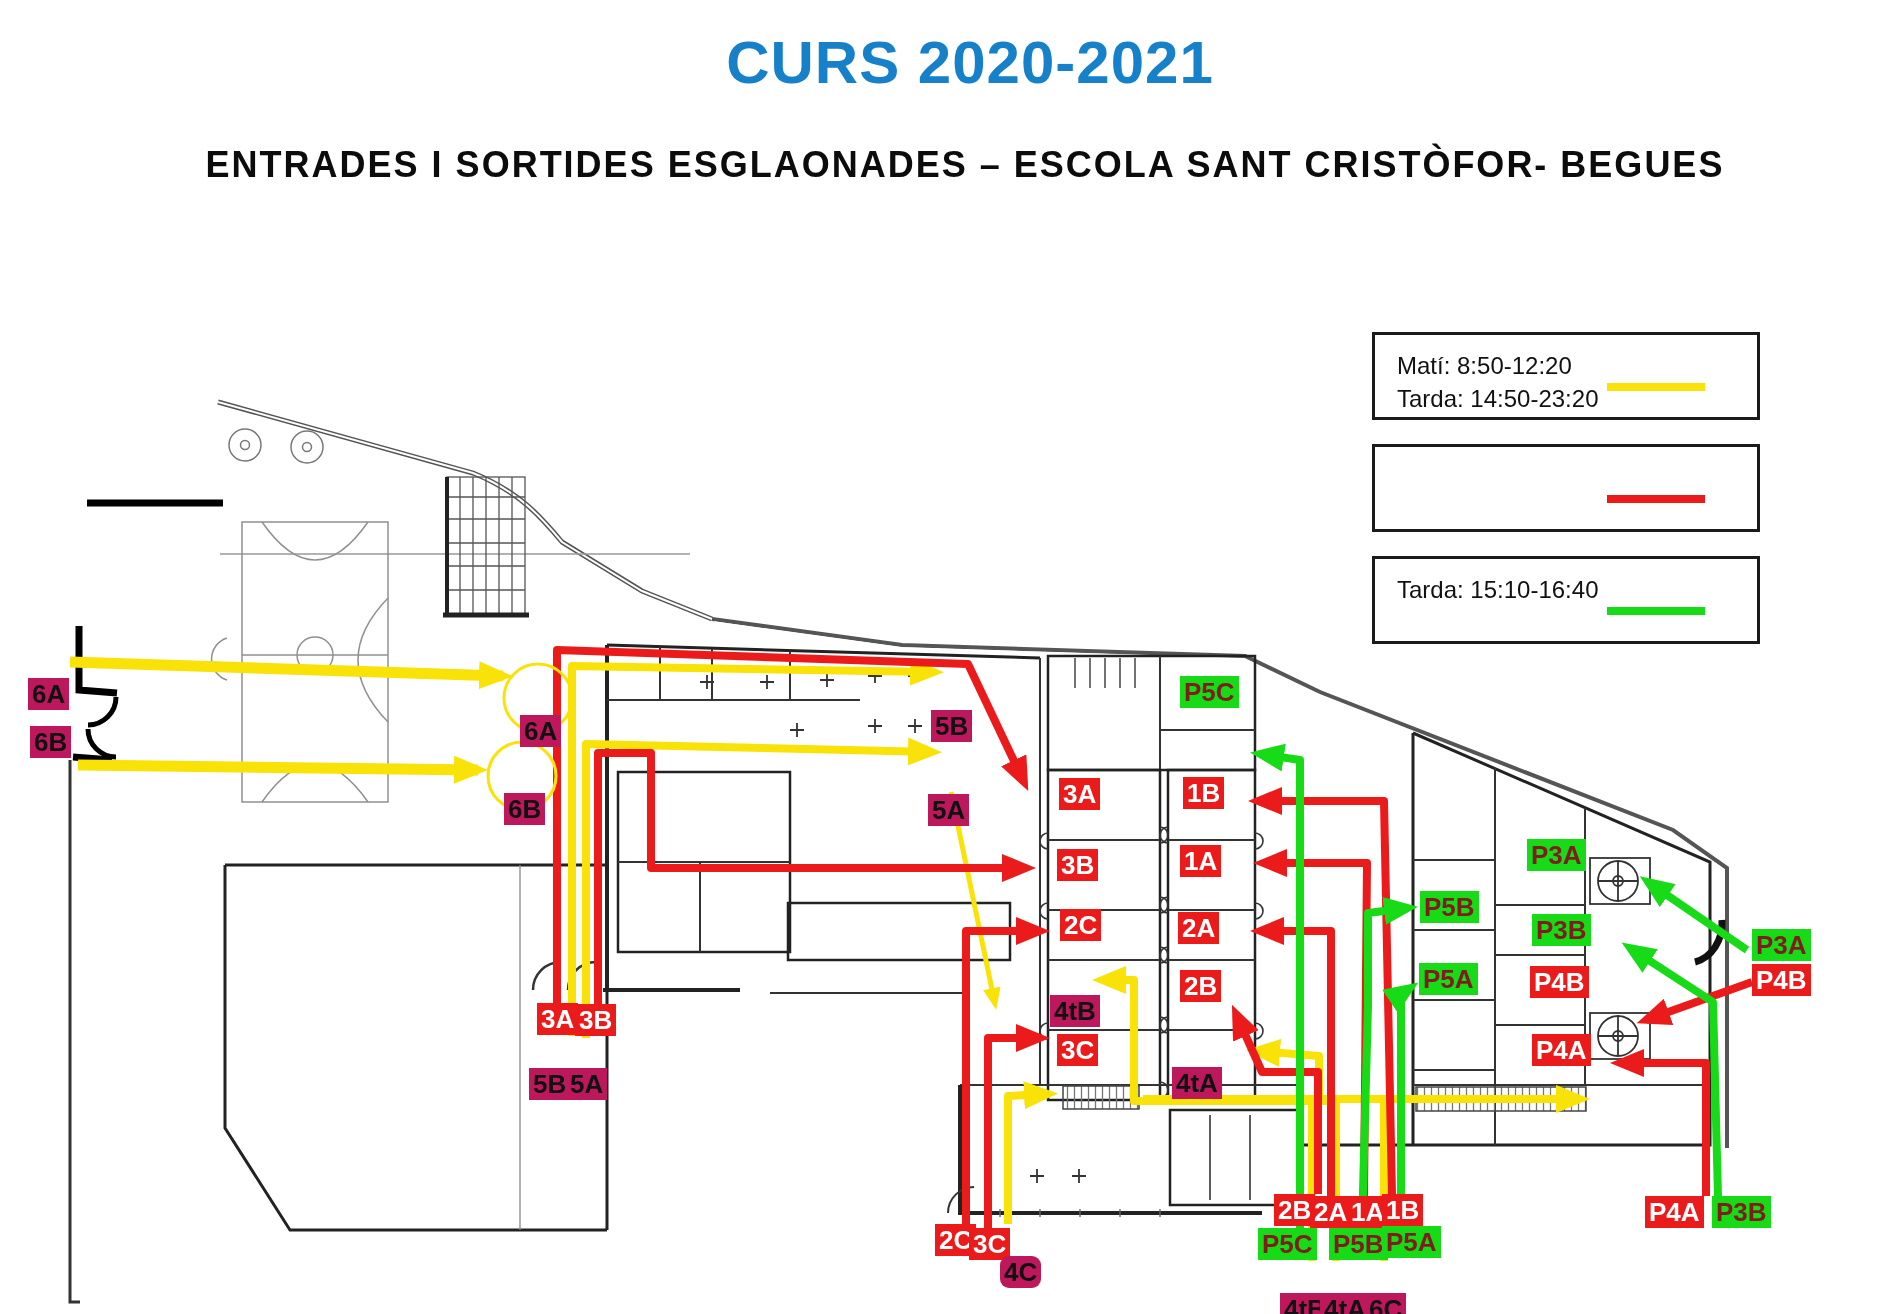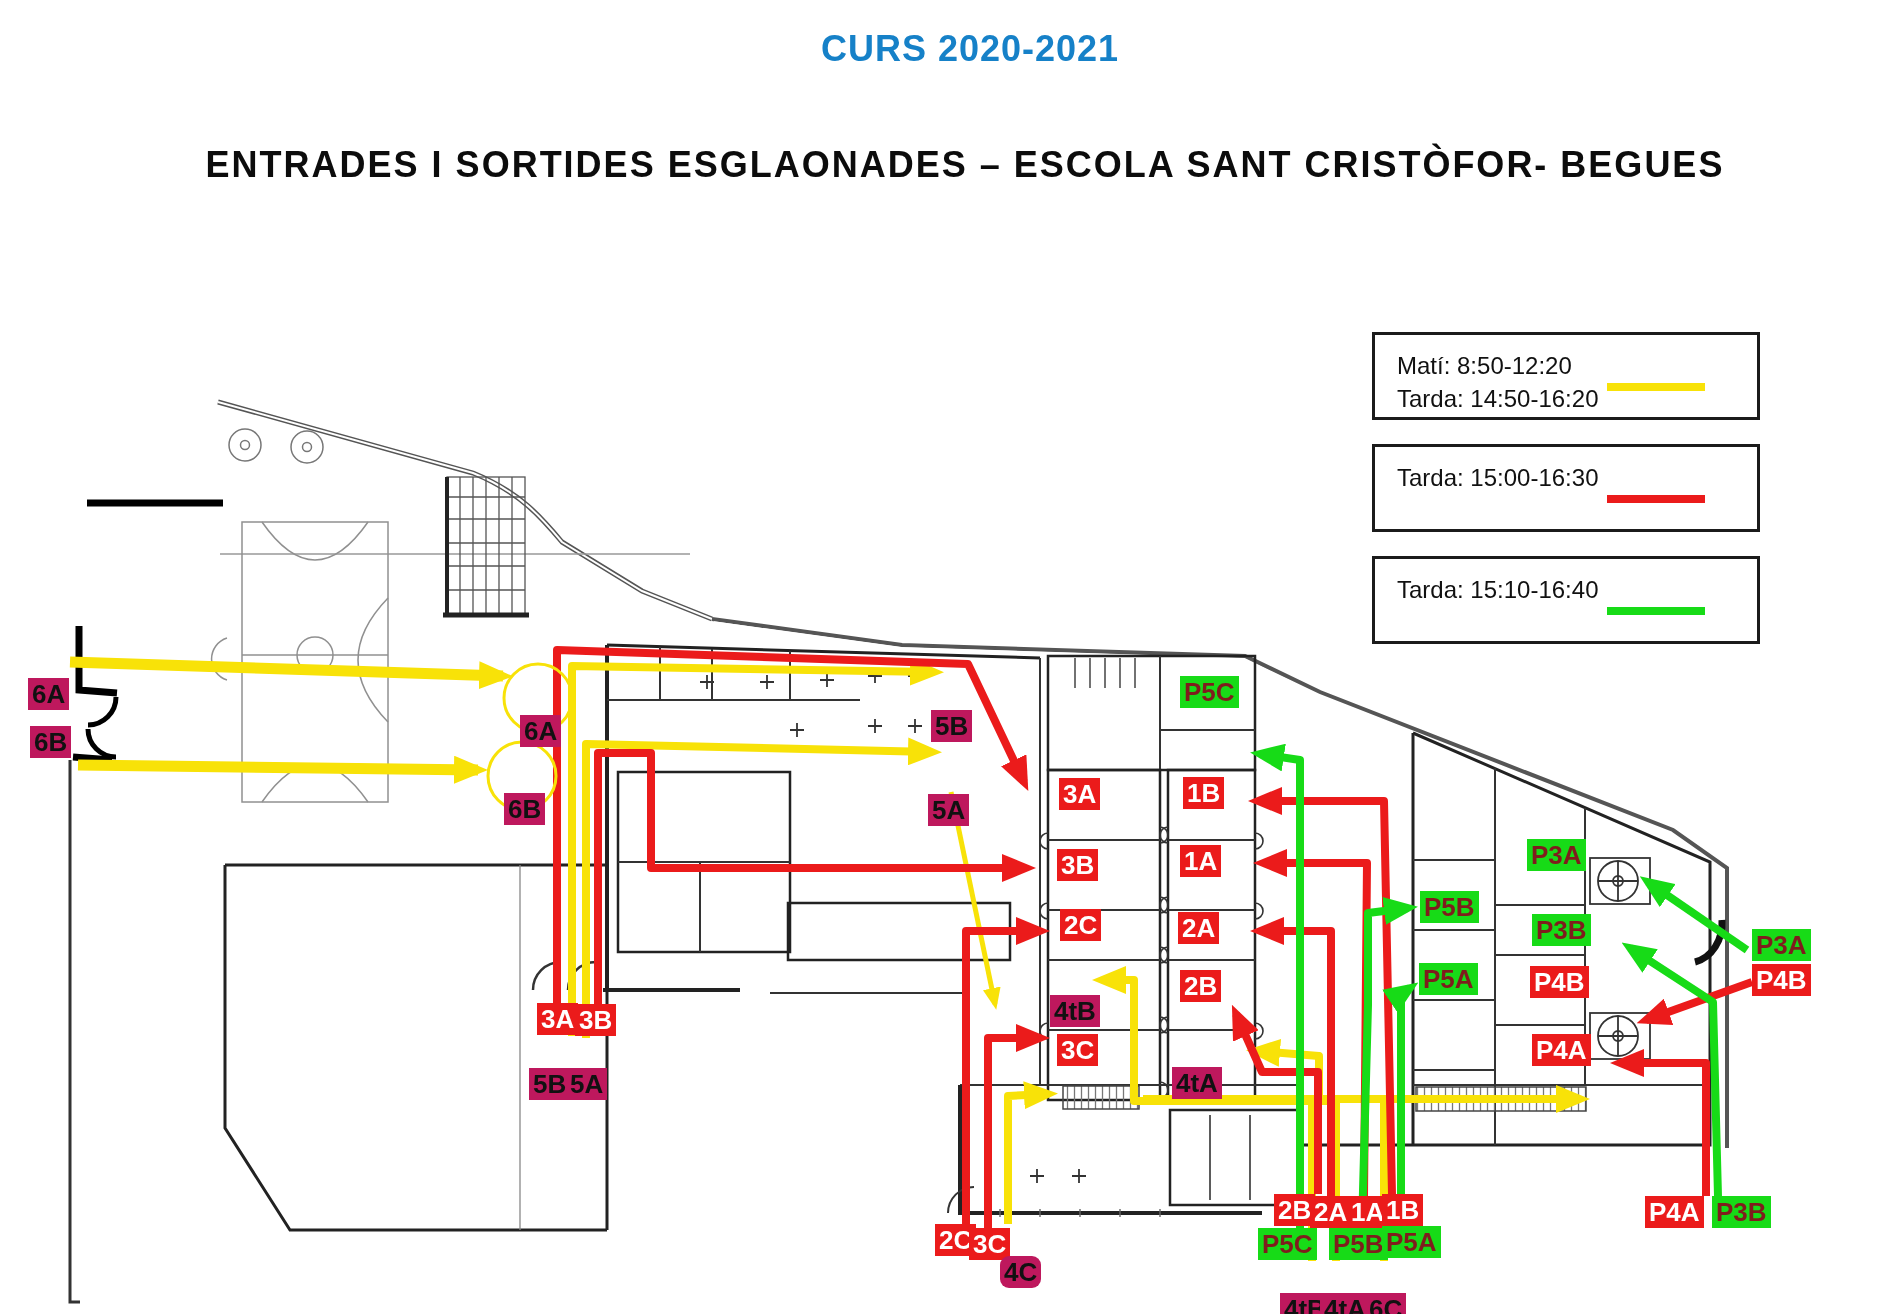--- a/index.html
+++ b/index.html
@@ -1,19 +1,19 @@
 <!DOCTYPE html>
 <html><head>
 <meta charset="utf-8">
 <style>
   html,body{margin:0;padding:0;background:#fff;}
   .stage{position:relative;width:1882px;height:1314px;background:#ffffff;overflow:hidden;
          font-family:"Liberation Sans", sans-serif;}
   .page-title{position:absolute;left:700px;top:28px;width:540px;text-align:center;
-: #1681C8;    font-size:36px;font-weight:900;color:#1681C8;letter-spacing:1px;}
+: #1681C8;    font-size:60px;font-weight:900;color:#1681C8;letter-spacing:1px;}
   .page-subtitle{position:absolute;left:200px;top:144px;width:1530px;text-align:center;
     font-size:36px;font-weight:bold;color:#0c0c0c;letter-spacing:2px;white-space:nowrap;}
   .plan-svg{position:absolute;left:0;top:0;}
   .legend-box{position:absolute;left:1372px;width:388px;height:88px;border:3px solid #1b1b1b;
     background:#fff;box-sizing:border-box;padding:14px 0 0 22px;}
   .legend-line{font-size:24px;color:#111;line-height:33px;white-space:nowrap;}
   .legend-bar{position:absolute;left:232px;top:48px;width:98px;height:8px;}
   .bar-yellow{background:#F8E208;}
   .bar-red{background:#EB1B1B;}
   .bar-green{background:#17DB17;}
@@ -191,25 +191,24 @@
         <circle cx="538" cy="698" r="34" fill="none" stroke="#F8E208" stroke-width="3"></circle>
         <circle cx="522" cy="776" r="34" fill="none" stroke="#F8E208" stroke-width="3"></circle>
       </g>
   </svg>
 
   <div class="page-title">CURS 2020-2021</div>
   <div class="page-subtitle">ENTRADES I SORTIDES ESGLAONADES – ESCOLA SANT CRISTÒFOR- BEGUES</div>
 
   <div class="legend-box" style="top:332px">
     <div class="legend-line">Matí: 8:50-12:20</div>
-    <div class="legend-line">Tarda: 14:50-16:20</div>
+    <div class="legend-line">Tarda: 14:50-23:20</div>
     <div class="legend-bar bar-yellow"></div>
   </div>
   <div class="legend-box" style="top:444px">
-    <div class="legend-line">Tarda: 15:00-16:30</div>
     <div class="legend-bar bar-red"></div>
   </div>
   <div class="legend-box" style="top:556px">
     <div class="legend-line">Tarda: 15:10-16:40</div>
     <div class="legend-bar bar-green"></div>
   </div>
 
 <div class="map-label lbl-yellow" style="left: 520px; top: 683px;">6A</div>
     <div class="map-label lbl-yellow" style="left: 504px; top: 761px;">6B</div>
     <div class="map-label lbl-yellow" style="left: 28px; top: 646px;">6A</div>

